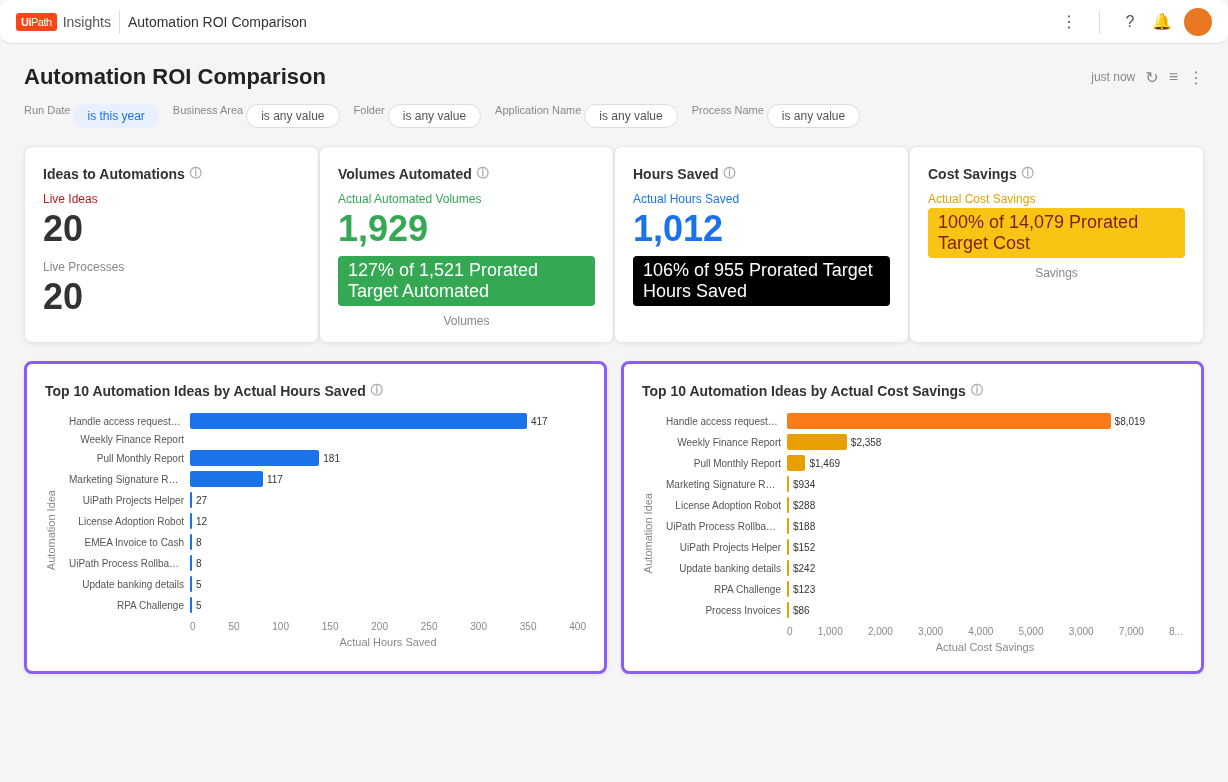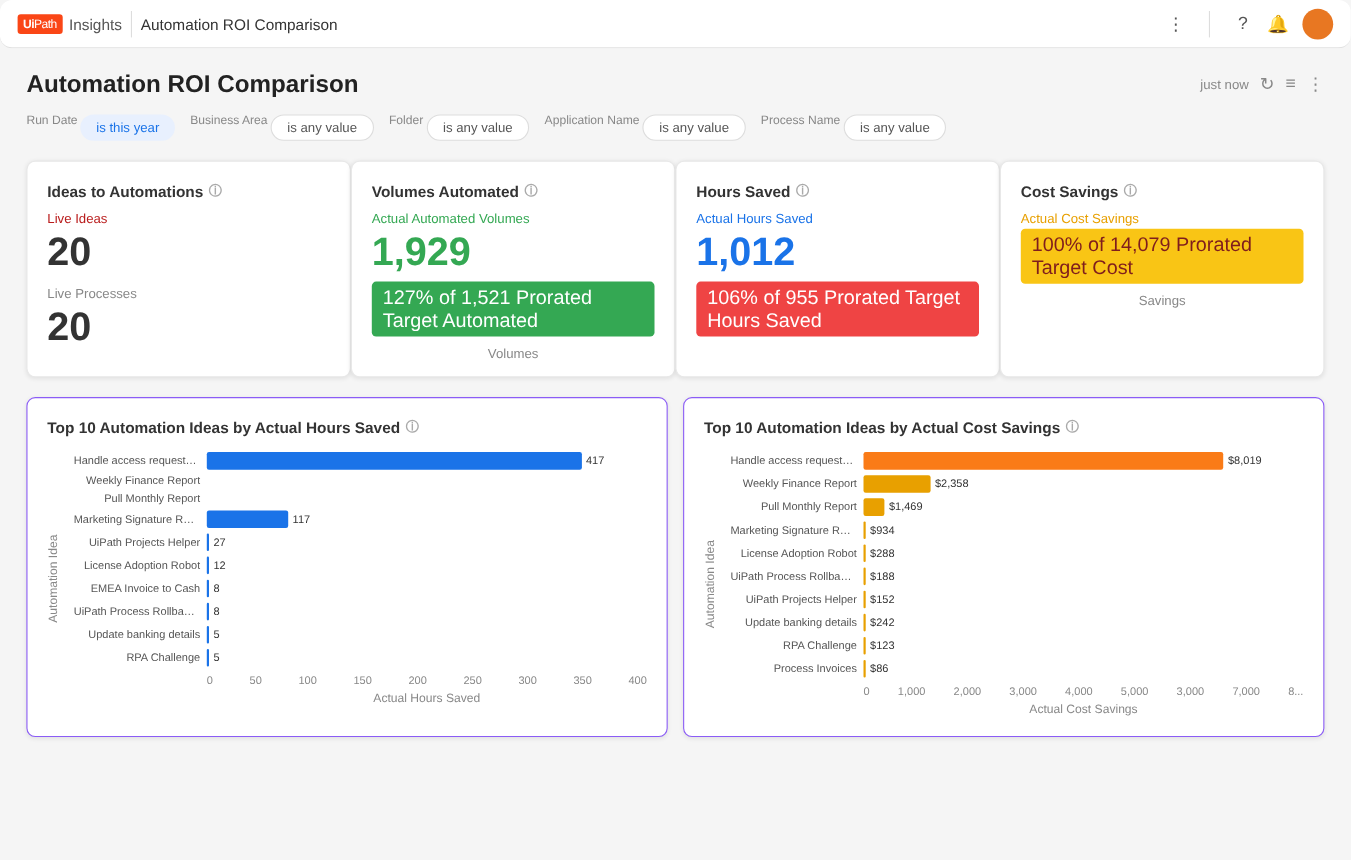--- a/index.html
+++ b/index.html
@@ -59,29 +59,29 @@
     .kpi-metric-value.green { color: #34a853; }
     .kpi-metric-value.blue { color: #1a73e8; }
     .kpi-metric-value.orange { color: #e8a000; }
     .kpi-sub-label { font-size: 12px; color: #888; margin-top: 10px; margin-bottom: 2px; }
     .kpi-sub-value { font-size: 36px; font-weight: 700; color: #333; }
     .kpi-badge {
       display: inline-block; border-radius: 4px; padding: 4px 10px;
       font-size: 18px; font-weight: 500; margin: 0 0;
     }
     .badge-green { background: #34a853; color: #fff; }
-    .badge-blue { background: #ef4444; color: #fff; }
+    .badge-blue { background: #000000; color: #fff; }
     .badge-yellow { background: #f9c515; color: #7f1d1d; }
     .kpi-footer-label { font-size: 12px; color: #888; margin-top: 8px; text-align: center; }
 
     
     .charts-row { display: grid; grid-template-columns: 1fr 1fr; gap: 14px; }
     .chart-card {
       background: #fff; border-radius: 8px; padding: 18px;
-      box-shadow: 0 1px 4px rgba(0,0,0,0.08); border: 1px solid #8b5cf6;
+      box-shadow: 0 1px 4px rgba(0,0,0,0.08); border: 3px solid #8b5cf6;
     }
     .chart-title { font-size: 14px; font-weight: 600; color: #333; margin-bottom: 14px; display: flex; align-items: center; gap: 5px; }
     .chart-area { display: flex; gap: 8px; }
     .y-axis-label {
       writing-mode: vertical-rl; transform: rotate(180deg);
       font-size: 11px; color: #888; text-align: center;
       white-space: nowrap; align-self: center; margin-right: 4px;
     }
     .bar-chart { flex: 1; }
     .bar-row { display: flex; align-items: center; margin-bottom: 5px; gap: 6px; }
@@ -213,20 +213,24 @@
                 <div class="bar-wrap">
                   <div class="bar bar-blue" style="width: calc(92.6667% - 30px); min-width: 2px;"></div>
                   <div class="bar-value">417</div>
                 </div>
               </div>
               <div class="bar-row">
                 <div class="bar-name">Weekly Finance Report</div>
               </div>
               <div class="bar-row">
                 <div class="bar-name">Pull Monthly Report</div>
+                <div class="bar-wrap">
+                  <div class="bar bar-blue" style="width: calc(40.2222% - 30px); min-width: 2px;"></div>
+                  <div class="bar-value">181</div>
+                </div>
               </div>
               <div class="bar-row">
                 <div class="bar-name">Marketing Signature Robot</div>
                 <div class="bar-wrap">
                   <div class="bar bar-blue" style="width: calc(26% - 30px); min-width: 2px;"></div>
                   <div class="bar-value">117</div>
                 </div>
               </div>
               <div class="bar-row">
                 <div class="bar-name">UiPath Projects Helper</div>

